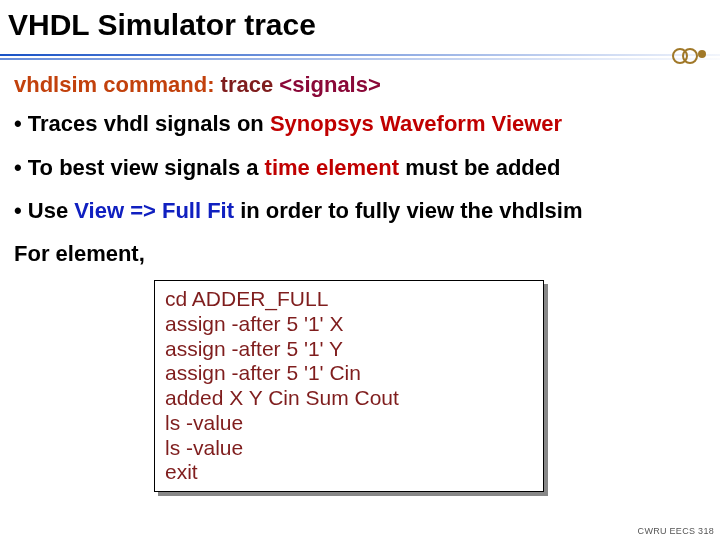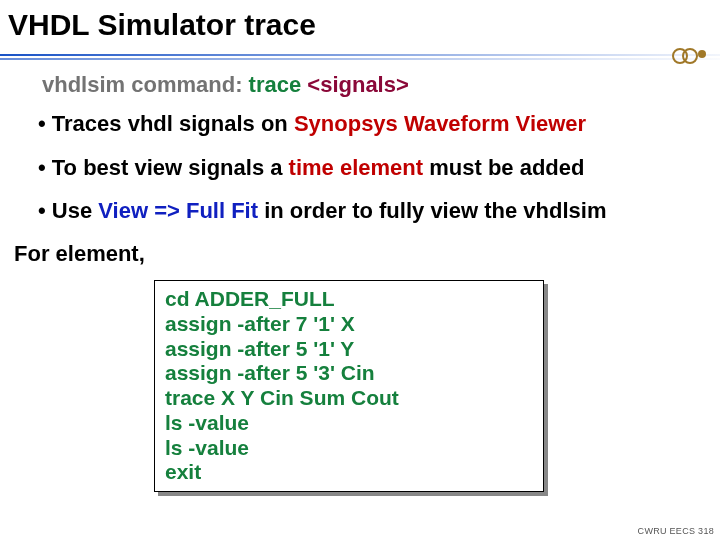--- a/index.html
+++ b/index.html
@@ -64,47 +64,47 @@
     background: #a07828;
     border-radius: 50%;
     left: 26px; top: 4px;
   }
   .content {
     padding: 6px 14px 0 14px;
     font-size: 22px;
     line-height: 1.15;
   }
   .cmd-line { font-weight: bold; margin-bottom: 14px; }
-  .black { color: #737373; margin-left: 28px; }
-  .green { color: #15803d; }
+  .black { color: #c2410c; }
+  .green { color: #7f1d1d; }
   .darkred { color: #8a0838; }
   .red { color: #c00000; }
   .blue { color: #1020c0; }
-  .bullets { margin-left: 24px; }
+  .bullets { }
   .bullets .b { margin-bottom: 18px; font-weight: bold; }
   .for-line { font-weight: bold; margin-top: 4px; }
   .example-wrap {
     position: absolute;
     left: 154px;
     top: 280px;
     width: 390px;
   }
   .example-shadow {
     position: absolute;
     left: 4px; top: 4px;
     width: 100%; height: 100%;
     background: #888;
   }
   .example-box {
     position: relative;
     border: 1.5px solid #000;
     background: #fff;
     padding: 6px 8px 6px 10px;
     font-size: 21px;
-    font-weight: bold;
+    font-weight: normal;
     line-height: 1.18;
   }
   .footer {
     position: absolute;
     right: 6px;
     bottom: 4px;
     font-size: 9px;
     color: #555;
     letter-spacing: 0.3px;
     text-align: center;
@@ -142,24 +142,24 @@
       </div>
     </div>
 
     <div class="for-line">For element,</div>
   </div>
 
   <div class="example-wrap">
     <div class="example-shadow"></div>
     <div class="example-box">
       <div class="green">cd ADDER_FULL</div>
-      <div class="green">assign -after 7 '1' X</div>
+      <div class="green">assign -after 5 '1' X</div>
       <div class="green">assign -after 5 '1' Y</div>
-      <div class="green">assign -after 5 '3' Cin</div>
-      <div class="green">trace X Y Cin Sum Cout</div>
+      <div class="green">assign -after 5 '1' Cin</div>
+      <div class="green">added X Y Cin Sum Cout</div>
       <div class="green">ls -value</div>
       <div class="green">ls -value</div>
       <div class="green">exit</div>
     </div>
   </div>
 
   <div class="footer">CWRU EECS 318</div>
 </div>
 
 </body></html>

